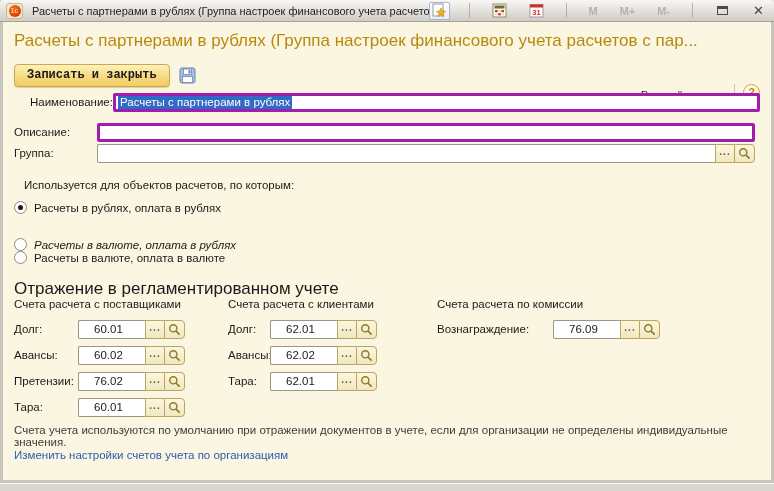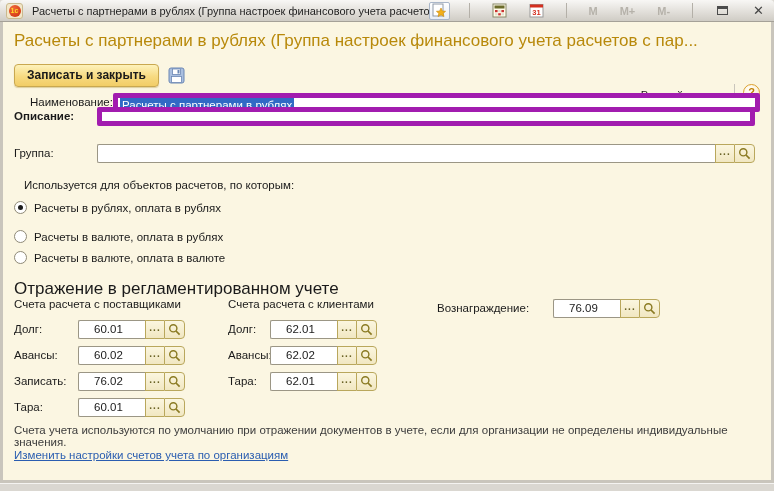--- a/index.html
+++ b/index.html
@@ -54,43 +54,43 @@
   .bottom-strip { position: absolute; left: 0; top: 483px; width: 774px; height: 8px; background: #dad7d1; border-top: 1px solid #f4f3f1; }
 
   .page-title {
     position: absolute; left: 11px; top: 9px; width: 745px;
     font-size: 17px; color: #b8890b; white-space: nowrap; overflow: hidden;
   }
 
   
   .toolbar { position: absolute; left: 11px; top: 40px; width: 746px; height: 26px; display: flex; align-items: center; }
   .btn-primary {
-    font-family: Liberation Sans, sans-serif; font-size: 12px; font-weight: bold; color: #1a1a1a;
+    font-family: Liberation Mono, monospace; font-size: 12px; font-weight: bold; color: #1a1a1a;
     background: linear-gradient(#fdf2bb, #f7da81 55%, #f2cd66);
     border: 1px solid #c9a850; border-radius: 4px; padding: 3px 12px 4px;
     box-shadow: 0 1px 1px rgba(180,150,60,0.4); cursor: pointer;
   }
   .save-iconbtn { margin-left: 9px; display: inline-flex; align-items: center; cursor: pointer; }
   .toolbar-right { margin-left: auto; display: flex; align-items: flex-end; gap: 8px; margin-top: 34px; }
   .all-actions { font-size: 11.5px; color: #1a1a1a; display: inline-flex; align-items: center; gap: 5px; cursor: pointer; }
   .tri-down { width: 0; height: 0; border-left: 4px solid transparent; border-right: 4px solid transparent; border-top: 4px solid #333; display: inline-block; }
   .vsep { width: 1px; height: 17px; background: #c9c5bc; }
   .help-btn {
     width: 17px; height: 17px; border-radius: 50%; border: 1px solid #dba12f;
     background: radial-gradient(circle at 40% 30%, #ffffff, #fce9b8);
     color: #c07f00; font-size: 11px; font-weight: bold; display: inline-flex;
     align-items: center; justify-content: center; cursor: pointer;
   }
 
   
   .frow { position: absolute; display: flex; align-items: center; height: 20px; font-size: 11.5px; color: #1a1a1a; }
   .frow .lbl { width: 83px; flex: 0 0 auto; }
   .tinput {
-    height: 19px; background: #fff; border: 5px solid #a21caf; border-radius: 2px;
-    font-size: 11.5px; display: flex; align-items: flex-start; padding: 0 2px; overflow: hidden;
+    height: 19px; background: #fff; border: 3px solid #a21caf; border-radius: 2px;
+    font-size: 11.5px; display: flex; align-items: flex-end; padding: 0 2px; overflow: hidden;
   }
   .w-full { width: 658px; }
   .sel-text { background: #316ac5; color: #ffffff; padding: 1px 2px; white-space: nowrap; }
 
   .lookup { display: flex; height: 19px; }
   .lookup .tpart { background: #fff; border: 1px solid #9b9685; border-right: none; border-radius: 2px 0 0 2px; flex: 1 1 auto; padding: 0 3px; font-size: 11.5px; display: flex; align-items: center; }
   .dots-btn, .mag-btn {
     flex: 0 0 auto; background: linear-gradient(#fbf6df, #f1e7c2); border: 1px solid #b9a75c;
     display: inline-flex; align-items: center; justify-content: center; cursor: pointer;
   }
@@ -110,21 +110,21 @@
   .acct-row { display: flex; align-items: center; height: 20px; margin-bottom: 6px; font-size: 11.5px; color: #1a1a1a; }
   .acct-row .lbl { flex: 0 0 auto; }
   .acct-field { display: flex; height: 19px; }
   .acct-field .tpart { width: 67px; background: #fff; border: 1px solid #9b9685; border-right: none; border-radius: 2px 0 0 2px; padding: 0 15px; font-size: 11.5px; display: flex; align-items: center; }
   .col-1 { left: 11px; }  .col-1 .lbl { width: 64px; }
   .col-2 { left: 225px; } .col-2 .lbl { width: 42px; }
   .col-3 { left: 434px; } .col-3 .lbl { width: 116px; }
 
   
   .note { position: absolute; left: 11px; top: 402px; width: 745px; font-size: 11.5px; color: #3c3c3c; }
-  .footer-link { position: absolute; left: 11px; top: 427px; font-size: 11.5px; color: #2a5db0; text-decoration: underline; cursor: pointer; }
+  .footer-link { position: absolute; left: 11px; top: 427px; font-size: 11.5px; color: #2a5db0; cursor: pointer; }
 </style>
 </head>
 <body>
 
 <div class="window">
 
   <div class="titlebar">
     <span class="app-icon">
       <span class="circle">1с</span>
     </span>
@@ -192,21 +192,21 @@
       </span>
     </div>
 
     <div class="frow" style="left:11px; top:70px; width:746px;padding-left:16px;">
       <span class="lbl">Наименование:</span>
       <div class="tinput w-full">
         <span class="sel-text">Расчеты с партнерами в рублях</span>
       </div>
     </div>
 
-    <div class="frow" style="left:11px; top:84px; width:746px;font-weight:bold;">
+    <div class="frow" style="left:11px; top:100px; width:746px;">
       <span class="lbl">Описание:</span>
       <div class="tinput w-full"></div>
     </div>
 
     <div class="frow" style="left:11px; top:121px; width:746px;">
       <span class="lbl">Группа:</span>
       <div class="lookup w-full">
         <span class="tpart"></span>
         <span class="dots-btn">...</span>
         <span class="mag-btn">
@@ -217,21 +217,21 @@
         </span>
       </div>
     </div>
 
     <div class="usage-label">Используется для объектов расчетов, по которым:</div>
 
     <div class="radio-row" style="top:179px;">
       <span class="radio checked"></span>
       <span>Расчеты в рублях, оплата в рублях</span>
     </div>
-    <div class="radio-row" style="top:208px;">
+    <div class="radio-row" style="top:216px;font-style:italic;">
       <span class="radio"></span>
       <span>Расчеты в валюте, оплата в рублях</span>
     </div>
     <div class="radio-row" style="top:229px;justify-content:flex-end;">
       <span class="radio"></span>
       <span>Расчеты в валюте, оплата в валюте</span>
     </div>
 
     <div class="section-title">Отражение в регламентированном учете</div>
 
@@ -257,21 +257,21 @@
           <span class="dots-btn">...</span>
           <span class="mag-btn">
               <svg width="13" height="13" viewBox="0 0 13 13">
                 <circle cx="5.3" cy="5.3" r="3.6" fill="none" stroke="#8a7a22" stroke-width="1.4"></circle>
                 <line x1="8" y1="8" x2="11.6" y2="11.6" stroke="#8a7a22" stroke-width="1.7"></line>
               </svg>
             </span>
         </span>
       </div>
       <div class="acct-row">
-        <span class="lbl">Записать:</span>
+        <span class="lbl">Претензии:</span>
         <span class="acct-field">
           <span class="tpart">76.02</span>
           <span class="dots-btn">...</span>
           <span class="mag-btn">
               <svg width="13" height="13" viewBox="0 0 13 13">
                 <circle cx="5.3" cy="5.3" r="3.6" fill="none" stroke="#8a7a22" stroke-width="1.4"></circle>
                 <line x1="8" y1="8" x2="11.6" y2="11.6" stroke="#8a7a22" stroke-width="1.7"></line>
               </svg>
             </span>
         </span>
@@ -328,20 +328,21 @@
               <svg width="13" height="13" viewBox="0 0 13 13">
                 <circle cx="5.3" cy="5.3" r="3.6" fill="none" stroke="#8a7a22" stroke-width="1.4"></circle>
                 <line x1="8" y1="8" x2="11.6" y2="11.6" stroke="#8a7a22" stroke-width="1.7"></line>
               </svg>
             </span>
         </span>
       </div>
     </div>
 
     <div class="acct-col col-3">
+      <div class="col-header">Счета расчета по комиссии</div>
       <div class="acct-row">
         <span class="lbl">Вознаграждение:</span>
         <span class="acct-field">
           <span class="tpart">76.09</span>
           <span class="dots-btn">...</span>
           <span class="mag-btn">
               <svg width="13" height="13" viewBox="0 0 13 13">
                 <circle cx="5.3" cy="5.3" r="3.6" fill="none" stroke="#8a7a22" stroke-width="1.4"></circle>
                 <line x1="8" y1="8" x2="11.6" y2="11.6" stroke="#8a7a22" stroke-width="1.7"></line>
               </svg>

